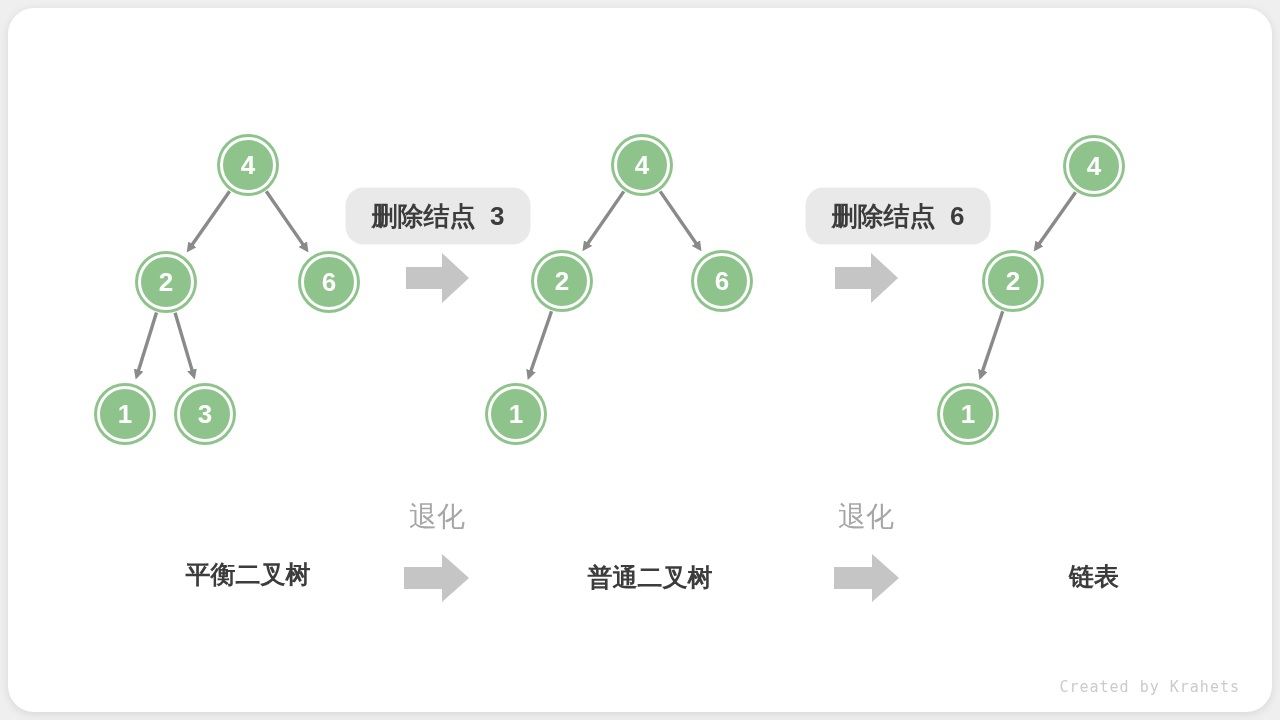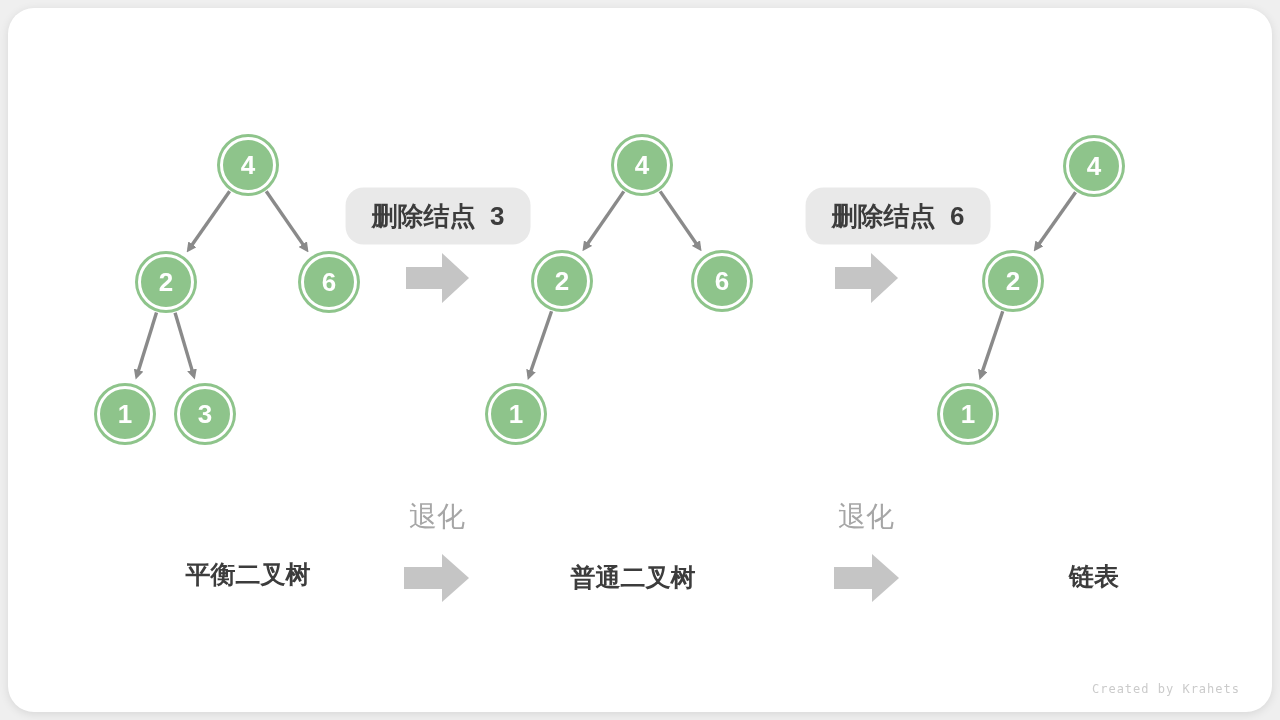--- a/index.html
+++ b/index.html
@@ -73,21 +73,21 @@
     font-size: 25px;
     font-weight: bold;
     white-space: pre;
   }
   .watermark {
     position: absolute;
     right: 40px;
     bottom: 24px;
     color: var(--watermark-text, #cbcbcb);
     font-family: "DejaVu Sans Mono", "Liberation Mono", monospace;
-    font-size: 12px;
+    font-size: 15px;
     letter-spacing: 1px;
   }
 </style>
 </head>
 <body>
 
 <div class="card"></div>
 
 <div class="stage">
 
@@ -139,18 +139,18 @@
   <div class="degrade-label" style="left:866px; top:517px;">退化</div>
 
   <svg class="block-arrow" style="left:437px; top:578px;" width="66" height="48">
     <polygon class="block-arrow-shape" points="0,13 38,13 38,0 65,24 38,48 38,35 0,35" fill="#c5c5c5"></polygon>
   </svg>
   <svg class="block-arrow" style="left:867px; top:578px;" width="66" height="48">
     <polygon class="block-arrow-shape" points="0,13 38,13 38,0 65,24 38,48 38,35 0,35" fill="#c5c5c5"></polygon>
   </svg>
 
   <div class="caption" style="left:248px; top:574px;">平衡二叉树</div>
-  <div class="caption" style="left:633px; top:577px;">普通二叉树</div>
+  <div class="caption" style="left:650px; top:577px;">普通二叉树</div>
   <div class="caption" style="left:1094px; top:576px;text-align:right;">链表</div>
 
   <div class="watermark">Created by Krahets</div>
 
 </div>
 
 </body></html>

